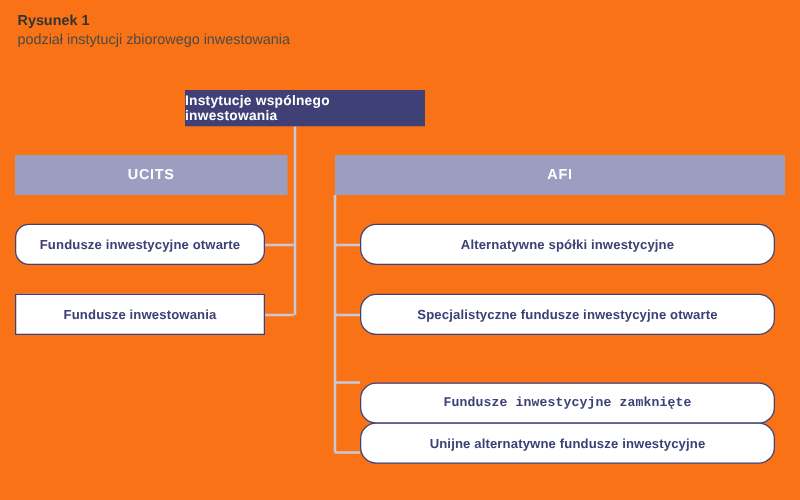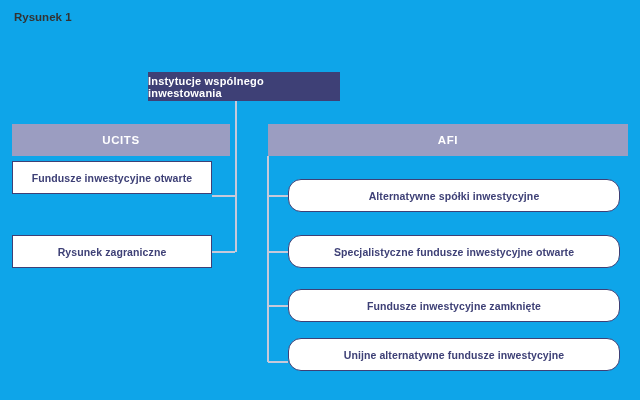--- a/index.html
+++ b/index.html
@@ -7,21 +7,21 @@
   body {
     font-family: "Liberation Sans", sans-serif;
     width: 640px;
     height: 400px;
     overflow: hidden;
   }
   .stage {
     position: relative;
     width: 640px;
     height: 400px;
-    background: #0ea5e9;
+    background: #f97316;
   }
   .fig-label {
     position: absolute;
     left: 14px; top: 11px;
     font-size: 11.5px;
     font-weight: bold;
     color: #333333;
   }
   .fig-caption {
     position: absolute;
@@ -74,49 +74,50 @@
     font-weight: bold;
     display: flex;
     align-items: center;
     justify-content: center;
     text-align: center;
     z-index: 2;
     letter-spacing: 0.1px;
   }
   .node-box.ucits { left: 12px;  width: 200px; }
   .node-box.afi   { left: 288px; width: 332px; border-radius: 13px; }
-  .u-row-1 { top: 161px; }
+  .u-row-1 { top: 179px; border-radius: 11px; }
   .u-row-2 { top: 235px; }
   .a-row-1 { top: 179px; }
   .a-row-2 { top: 235px; }
-  .a-row-3 { top: 289px; }
+  .a-row-3 { top: 306px; font-family: Liberation Mono, monospace; }
   .a-row-4 { top: 338px; }
 </style>
 </head>
 <body>
 
 <div class="stage">
 
   <div class="fig-label">Rysunek 1</div>
+  <div class="fig-caption">podział instytucji zbiorowego inwestowania</div>
 
   <div class="line" style="left:235px; top:101px; width:2px; height:151px;"></div>
   <div class="line" style="left:212px; top:195px; width:23px; height:2px;"></div>
   <div class="line" style="left:212px; top:251px; width:23px; height:2px;"></div>
   <div class="line" style="left:267px; top:156px; width:2px; height:206px;"></div>
   <div class="line" style="left:268px; top:195px; width:20px; height:2px;"></div>
   <div class="line" style="left:268px; top:251px; width:20px; height:2px;"></div>
   <div class="line" style="left:268px; top:305px; width:20px; height:2px;"></div>
   <div class="line" style="left:268px; top:361px; width:20px; height:2px;"></div>
 
   <div class="root-node">Instytucje wspólnego inwestowania</div>
 
   <div class="branch-header afi">AFI</div>
   <div class="branch-header ucits">UCITS</div>
 
   <div class="node-box ucits u-row-1">Fundusze inwestycyjne otwarte</div>
-  <div class="node-box ucits u-row-2">Rysunek zagraniczne</div>
+  <div class="node-box ucits u-row-2">Fundusze inwestowania</div>
 
   <div class="node-box afi a-row-1">Alternatywne spółki inwestycyjne</div>
   <div class="node-box afi a-row-2">Specjalistyczne fundusze inwestycyjne otwarte</div>
   <div class="node-box afi a-row-3">Fundusze inwestycyjne zamknięte</div>
   <div class="node-box afi a-row-4">Unijne alternatywne fundusze inwestycyjne</div>
 
 </div>
 
 </body></html>

